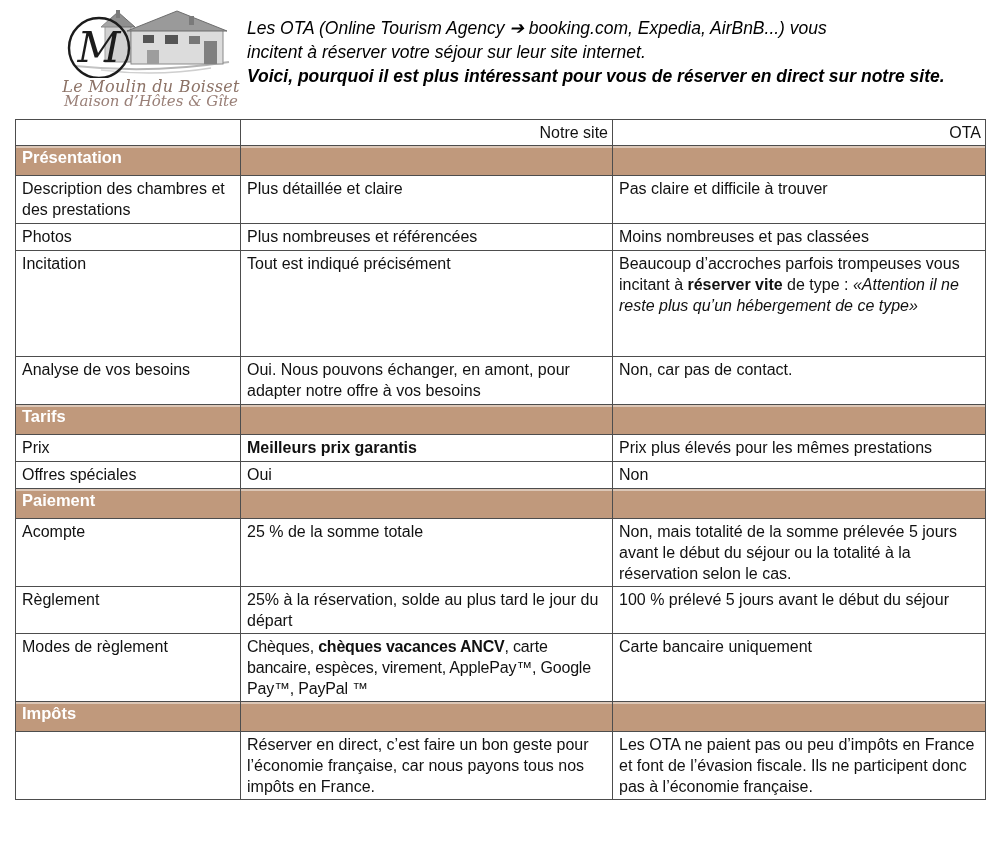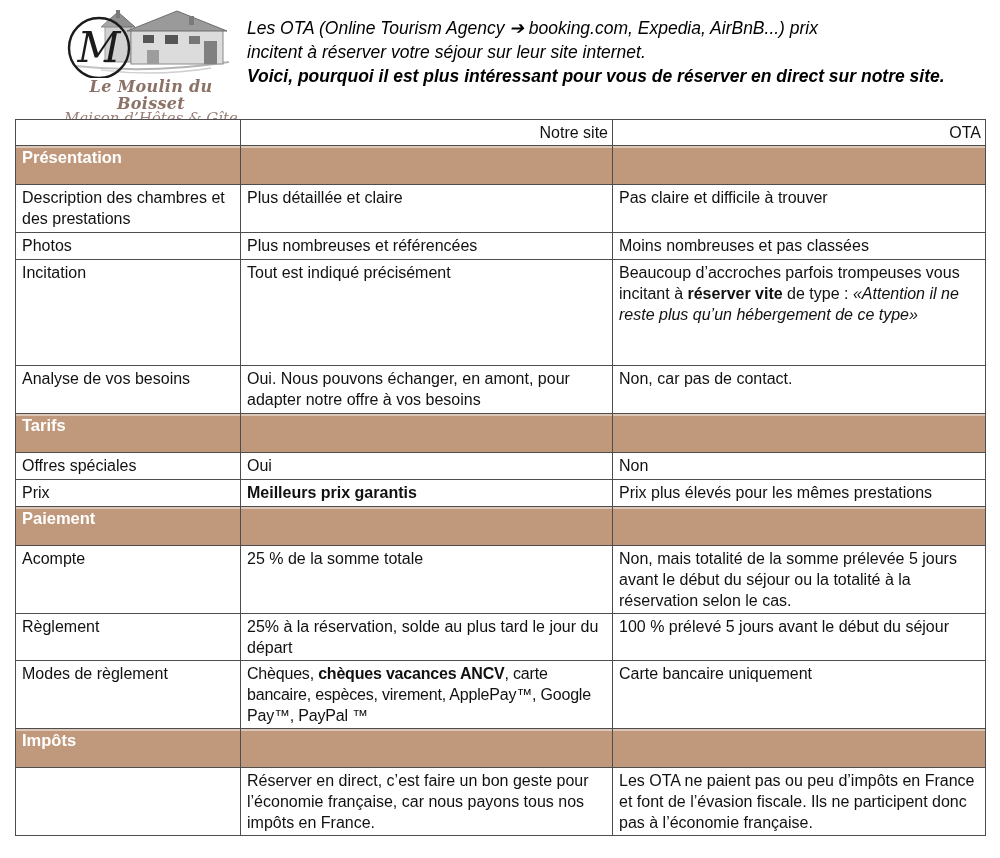--- a/index.html
+++ b/index.html
@@ -10,21 +10,21 @@
     font-family:"Liberation Sans",sans-serif;
     color:#111;
     overflow:hidden;
   }
 
   
   .logo{position:absolute;left:56px;top:8px;width:190px;text-align:center;}
   .logo svg{display:block;margin:0 auto;}
   .logo-title{
     font-family:"DejaVu Serif",serif;
-    font-style:italic;font-weight:bold;
+    font-style:italic;font-weight:normal;
     font-size:16px;line-height:17px;
     color:#8c7266;letter-spacing:.3px;
   }
   .logo-subtitle{
     font-family:"DejaVu Serif",serif;
     font-style:italic;
     font-size:15px;line-height:12px;
     color:#9a8078;
   }
 
@@ -51,21 +51,21 @@
   }
   td.blank{border:none;background:#fff;}
   tr.head td{
     text-align:right;vertical-align:middle;
     font-size:16px;padding:0 4px;
   }
   tr.section td{
     background:#c0997c;
     box-shadow:inset 0 2px 0 rgba(255,255,255,.45);
     color:#fff;font-weight:bold;font-size:16.5px;
-    vertical-align:middle;padding-top:1px;padding-bottom:16px;
+    vertical-align:middle;padding-top:1px;padding-bottom:7px;
   }
   td.cond{
     font-size:13px;line-height:17px;letter-spacing:-.2px;
     padding-top:4px;
   }
   .h26{height:26px}.h22{height:22px}.h27{height:27px}.h47{height:47px}
   .h48{height:48px}.h63{height:63px}.h67{height:67px}.h87{height:106px}
   .quote{font-style:italic;}
 </style>
 </head>
@@ -94,21 +94,21 @@
       <rect x="86" y="42" width="12" height="14" fill="#9d9d9d"></rect>
 
       <circle cx="38" cy="40" r="30" fill="rgba(255,255,255,0.2)" stroke="#1c1c1c" stroke-width="2.4"></circle>
       <text x="38" y="54" text-anchor="middle" font-family="DejaVu Serif, serif" font-style="italic" font-size="42" fill="#1c1c1c">M</text>
     </svg>
     <div class="logo-title">Le Moulin du Boisset</div>
     <div class="logo-subtitle">Maison d’Hôtes &amp; Gîte</div>
   </div>
 
   <div class="intro">
-    <div class="intro-line">Les OTA (Online Tourism Agency ➔ booking.com, Expedia, AirBnB...) prix</div>
+    <div class="intro-line">Les OTA (Online Tourism Agency ➔ booking.com, Expedia, AirBnB...) vous</div>
     <div class="intro-line">incitent à réserver votre séjour sur leur site internet.</div>
     <div class="intro-line bold">Voici, pourquoi il est plus intéressant pour vous de réserver en direct sur notre site.</div>
   </div>
 
   <table class="cmp">
     <colgroup>
         <col style="width:225px">
         <col style="width:372px">
         <col style="width:373px">
       </colgroup>
@@ -145,28 +145,28 @@
       <td>Oui. Nous pouvons échanger, en amont, pour adapter notre offre à vos besoins</td>
       <td>Non, car pas de contact.</td>
     </tr>
 
     <tr class="section h22">
       <td>Tarifs</td>
       <td></td>
       <td></td>
     </tr>
     <tr class="h27">
+      <td>Prix</td>
+      <td><b>Meilleurs prix garantis</b></td>
+      <td>Prix plus élevés pour les mêmes prestations</td>
+    </tr>
+    <tr class="h27">
       <td>Offres spéciales</td>
       <td>Oui</td>
       <td>Non</td>
-    </tr>
-    <tr class="h27">
-      <td>Prix</td>
-      <td><b>Meilleurs prix garantis</b></td>
-      <td>Prix plus élevés pour les mêmes prestations</td>
     </tr>
 
     <tr class="section h22">
       <td>Paiement</td>
       <td></td>
       <td></td>
     </tr>
     <tr class="h63">
       <td>Acompte</td>
       <td>25 % de la somme totale</td>

